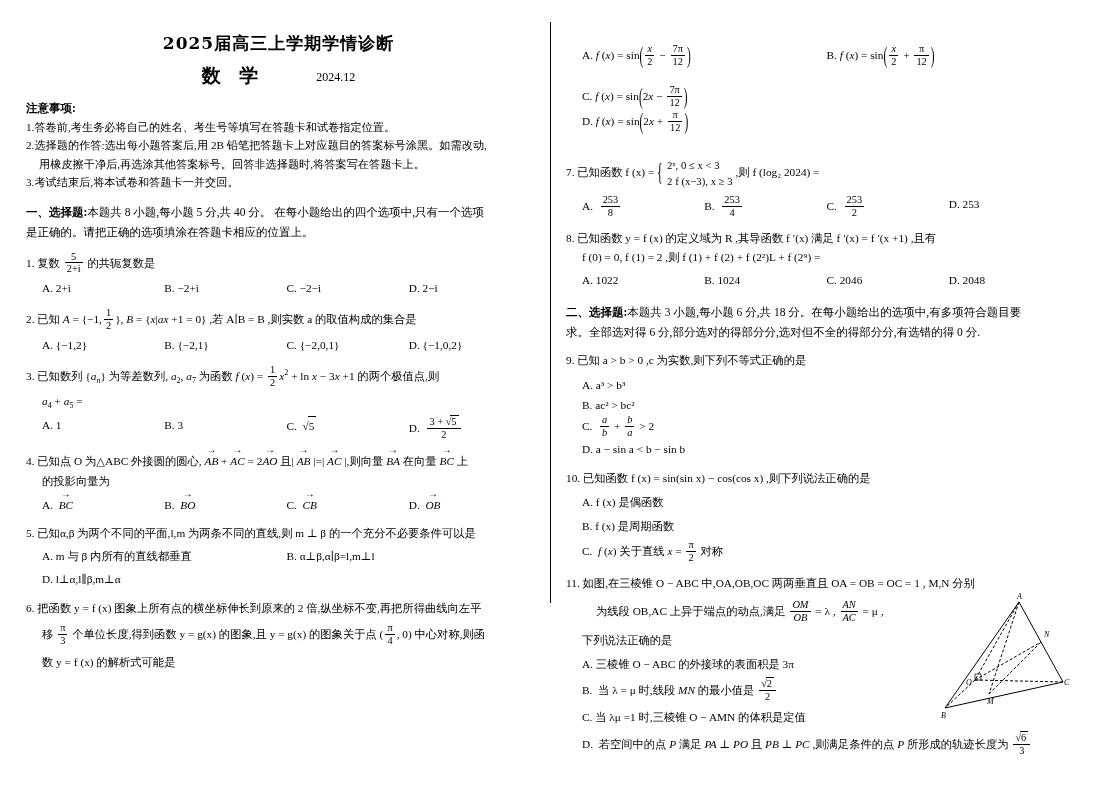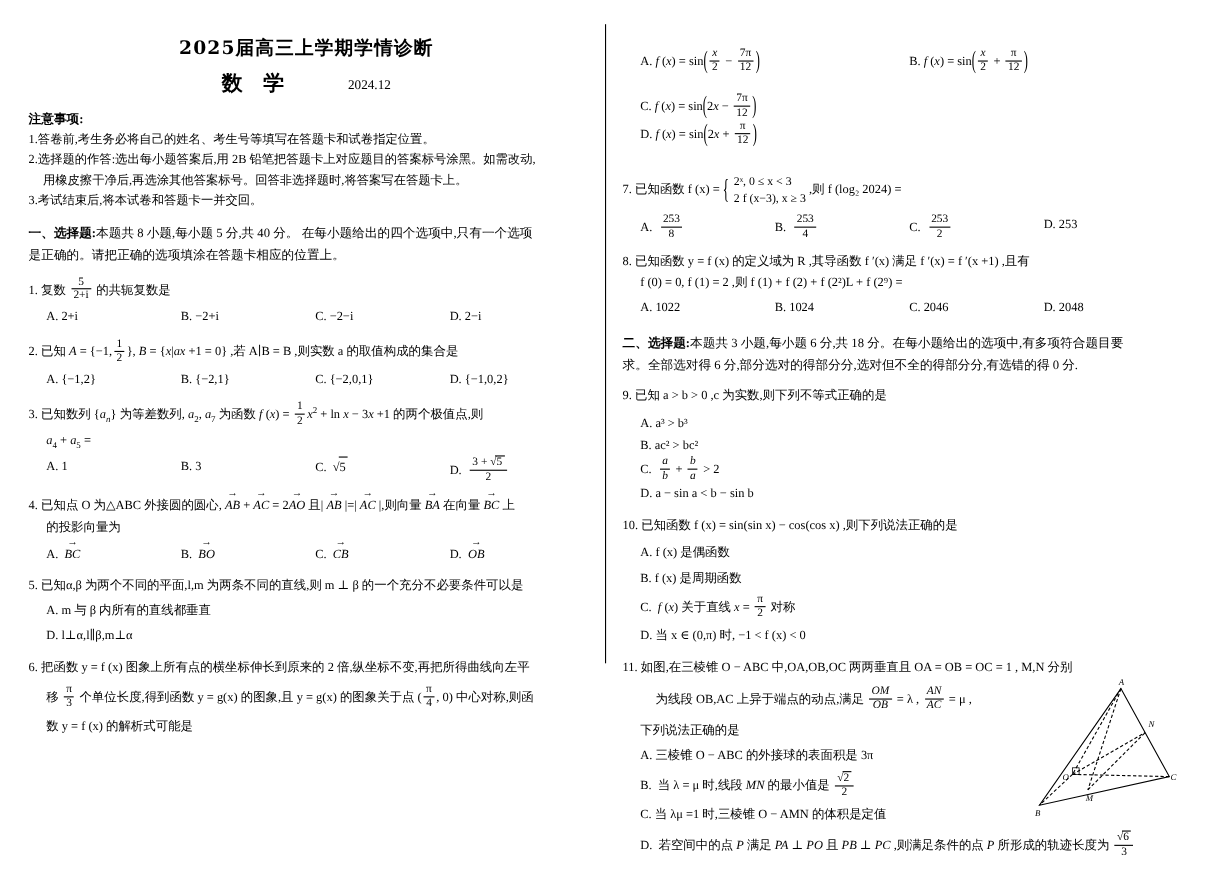--- a/index.html
+++ b/index.html
@@ -253,20 +253,21 @@
         <div>C.&nbsp; <span class="vecarrow"><i>CB</i></span></div>
         <div>D.&nbsp; <span class="vecarrow"><i>OB</i></span></div>
       </div>
     </div>
 
     <div class="q">
       <span>5.</span>
       <span>已知α,β 为两个不同的平面,l,m 为两条不同的直线,则 m ⊥ β 的一个充分不必要条件可以是</span>
       <div class="opts opt2">
         <div>A.  m 与 β 内所有的直线都垂直</div>
+        <div>B.  α⊥β,α∣β=l,m⊥l</div>
       </div>
       <div class="opts opt2">
         <div>D.  l⊥α,l∥β,m⊥α</div>
       </div>
     </div>
 
     <div class="q">
       <span>6.</span>
       <span>把函数 y = f (x) 图象上所有点的横坐标伸长到原来的 2 倍,纵坐标不变,再把所得曲线向左平</span>
       <div style="padding-left:16px;margin-top:5px;">
@@ -348,21 +349,20 @@
       </div>
     </div>
 
     <div class="q">
       <span>10.</span>
       <span>已知函数 f (x) = sin(sin x) − cos(cos x) ,则下列说法正确的是</span>
       <div class="opts-stack">
         <div>A.  f (x) 是偶函数</div>
         <div>B.  f (x) 是周期函数</div>
         <div>C.&nbsp; <i>f</i> (<i>x</i>) 关于直线 <i>x</i> = <span class="frac"><span class="num">π</span><span class="den">2</span></span> 对称</div>
-        <div>D.  当 x ∈ (0,π) 时, −1 &lt; f (x) &lt; 0</div>
       </div>
     </div>
 
     <div class="q clearfix">
       <span>11.</span>
       <span>如图,在三棱锥 O − ABC 中,OA,OB,OC 两两垂直且 OA = OB = OC = 1 , M,N 分别</span>
 
       <div class="figwrap">
         <svg width="160" height="130" viewBox="0 0 160 130">
 

